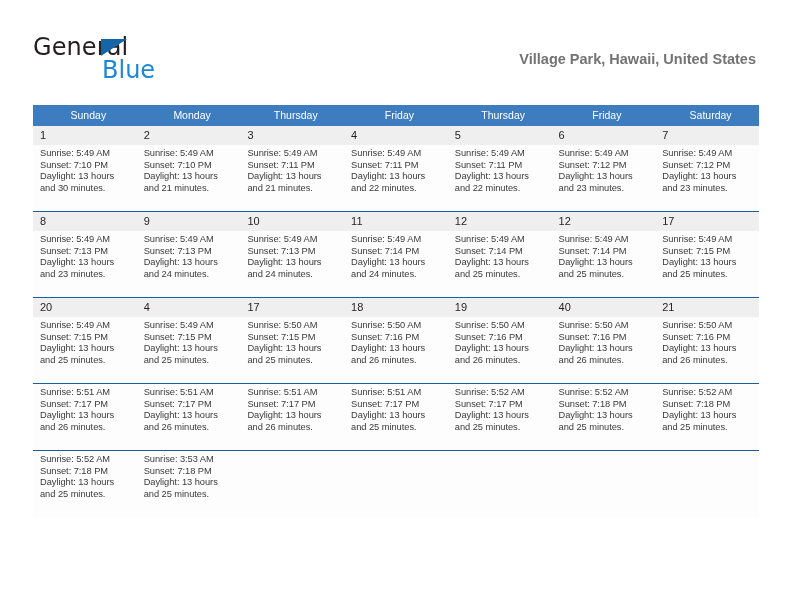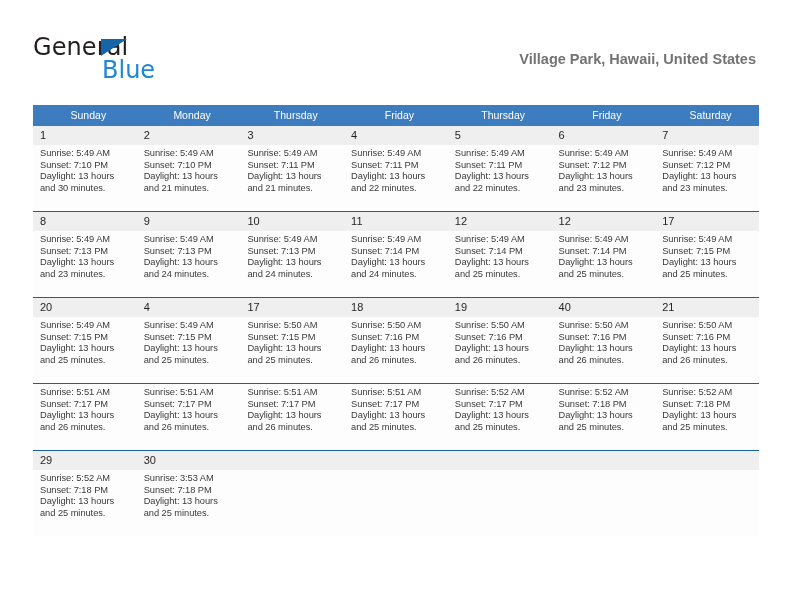--- a/index.html
+++ b/index.html
@@ -403,45 +403,36 @@
           <span class="info-line">Sunset: 7:18 PM</span>
           <span class="info-line">Daylight: 13 hours</span>
           <span class="info-line">and 25 minutes.</span>
         </td>
       </tr>
 
       <tr class="week-sep">
           <td colspan="7"></td>
         </tr>
 
-      <tr class="daynum-row">
-        <td>29</td>
-        <td>30</td>
+      <tr class="info-row">
+        <td>
+          <span class="info-line">Sunrise: 5:52 AM</span>
+          <span class="info-line">Sunset: 7:18 PM</span>
+          <span class="info-line">Daylight: 13 hours</span>
+          <span class="info-line">and 25 minutes.</span>
+        </td>
+        <td>
+          <span class="info-line">Sunrise: 3:53 AM</span>
+          <span class="info-line">Sunset: 7:18 PM</span>
+          <span class="info-line">Daylight: 13 hours</span>
+          <span class="info-line">and 25 minutes.</span>
+        </td>
         <td class="empty"></td>
         <td class="empty"></td>
         <td class="empty"></td>
         <td class="empty"></td>
         <td class="empty"></td>
       </tr>
-      <tr class="info-row">
-        <td>
-          <span class="info-line">Sunrise: 5:52 AM</span>
-          <span class="info-line">Sunset: 7:18 PM</span>
-          <span class="info-line">Daylight: 13 hours</span>
-          <span class="info-line">and 25 minutes.</span>
-        </td>
-        <td>
-          <span class="info-line">Sunrise: 3:53 AM</span>
-          <span class="info-line">Sunset: 7:18 PM</span>
-          <span class="info-line">Daylight: 13 hours</span>
-          <span class="info-line">and 25 minutes.</span>
-        </td>
-        <td class="empty"></td>
-        <td class="empty"></td>
-        <td class="empty"></td>
-        <td class="empty"></td>
-        <td class="empty"></td>
-      </tr>
 
     </tbody>
   </table>
 
 </div>
 
 </body></html>

